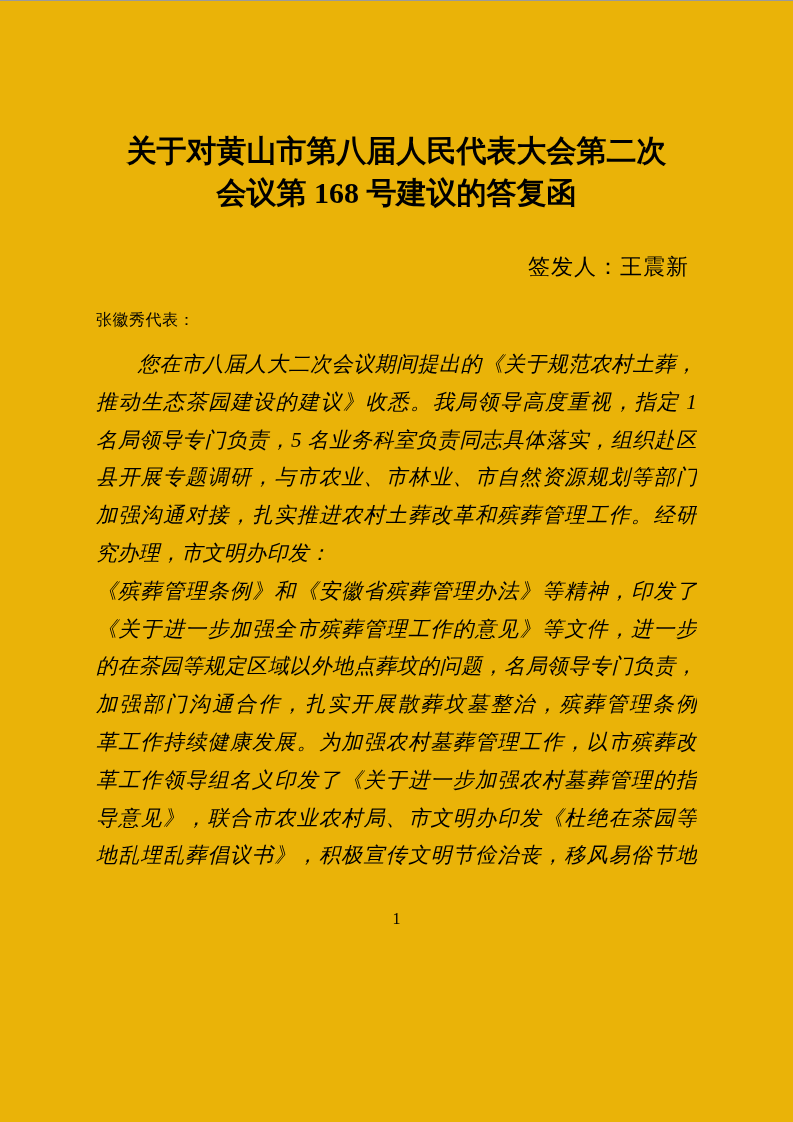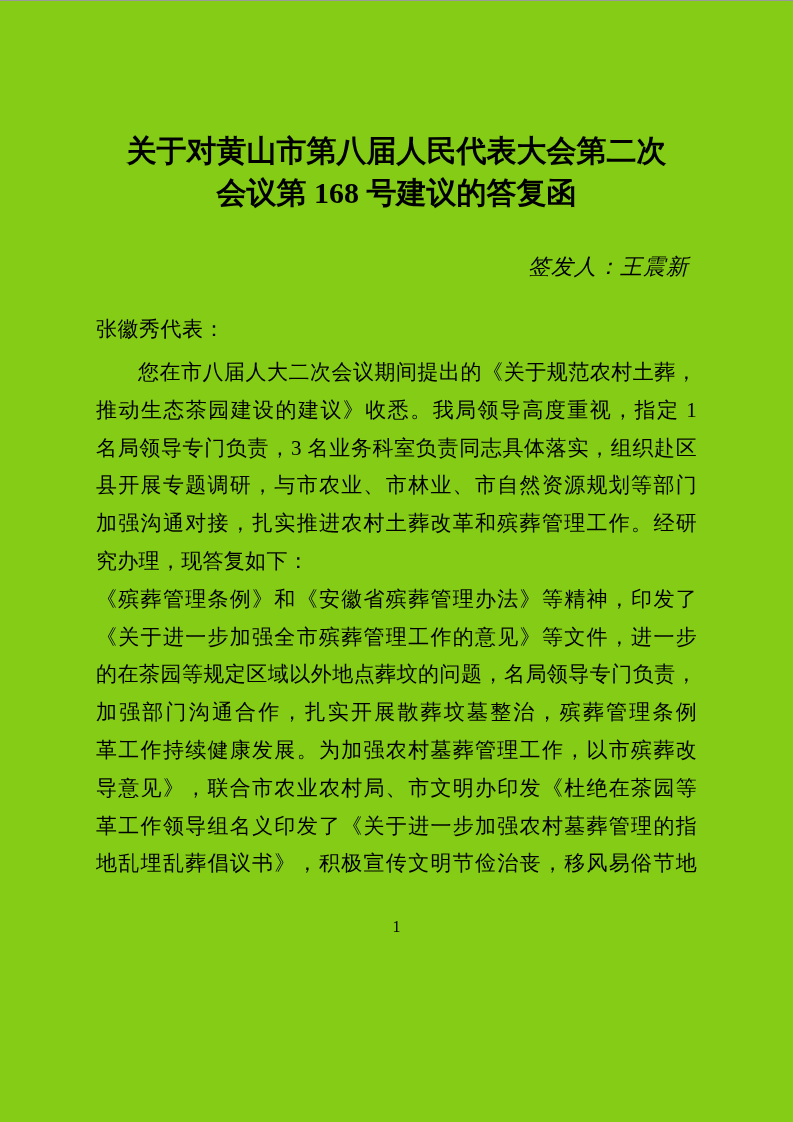--- a/index.html
+++ b/index.html
@@ -5,21 +5,21 @@
   html, body {
     margin: 0;
     padding: 0;
     background: #ffffff;
   }
   .page {
     position: relative;
     width: 793px;
     height: 1122px;
     margin: 0;
-    background: #84cc16;
+    background: #eab308;
     color: #000000;
     font-family: "Liberation Serif", "DejaVu Serif", serif;
     box-sizing: border-box;
     padding: 0 96px;
     overflow: hidden;
     border-top: 1px solid #9a9a9a;
   }
   .title {
     margin-top: 129px;
     font-size: 30px;
@@ -28,37 +28,38 @@
     text-align: center;
     letter-spacing: 0;
   }
   .signer {
     margin-top: 38px;
     font-size: 22px;
     line-height: 30px;
     text-align: right;
     padding-right: 8px;
     letter-spacing: 1px;
-    font-style: italic;
   }
   .salutation {
-    margin-top: 32px;
-    font-size: 21px;
+    margin-top: 24px;
+    font-size: 16px;
     line-height: 30px;
     letter-spacing: 0.5px;
+    font-family: Liberation Mono, monospace;
   }
   .body-block {
     margin-top: 10px;
   }
   .doc-line {
     font-size: 21px;
     line-height: 37.8px;
     height: 37.8px;
     overflow: hidden;
     letter-spacing: 0.3px;
+    font-style: italic;
   }
   .doc-line.fill {
     text-align: justify;
     text-align-last: justify;
   }
   .doc-line.indent {
     text-indent: 2em;
   }
   .pagenum {
     margin-top: 34px;
@@ -76,28 +77,28 @@
     <div>会议第 168 号建议的答复函</div>
   </div>
 
   <div class="signer">签发人：王震新</div>
 
   <div class="salutation">张徽秀代表：</div>
 
   <div class="body-block">
       <div class="doc-line indent fill">您在市八届人大二次会议期间提出的《关于规范农村土葬，</div>
       <div class="doc-line fill">推动生态茶园建设的建议》收悉。我局领导高度重视，指定 1</div>
-      <div class="doc-line fill">名局领导专门负责，3 名业务科室负责同志具体落实，组织赴区</div>
+      <div class="doc-line fill">名局领导专门负责，5 名业务科室负责同志具体落实，组织赴区</div>
       <div class="doc-line fill">县开展专题调研，与市农业、市林业、市自然资源规划等部门</div>
       <div class="doc-line fill">加强沟通对接，扎实推进农村土葬改革和殡葬管理工作。经研</div>
-      <div class="doc-line">究办理，现答复如下：</div>
+      <div class="doc-line">究办理，市文明办印发：</div>
       <div class="doc-line fill">《殡葬管理条例》和《安徽省殡葬管理办法》等精神，印发了</div>
       <div class="doc-line fill">《关于进一步加强全市殡葬管理工作的意见》等文件，进一步</div>
       <div class="doc-line fill">的在茶园等规定区域以外地点葬坟的问题，名局领导专门负责，</div>
       <div class="doc-line fill">加强部门沟通合作，扎实开展散葬坟墓整治，殡葬管理条例</div>
       <div class="doc-line fill">革工作持续健康发展。为加强农村墓葬管理工作，以市殡葬改</div>
+      <div class="doc-line fill">革工作领导组名义印发了《关于进一步加强农村墓葬管理的指</div>
       <div class="doc-line fill">导意见》，联合市农业农村局、市文明办印发《杜绝在茶园等</div>
-      <div class="doc-line fill">革工作领导组名义印发了《关于进一步加强农村墓葬管理的指</div>
       <div class="doc-line fill">地乱埋乱葬倡议书》，积极宣传文明节俭治丧，移风易俗节地</div>
     </div>
 
   <div class="pagenum">1</div>
 </div>
 
 </body></html>

